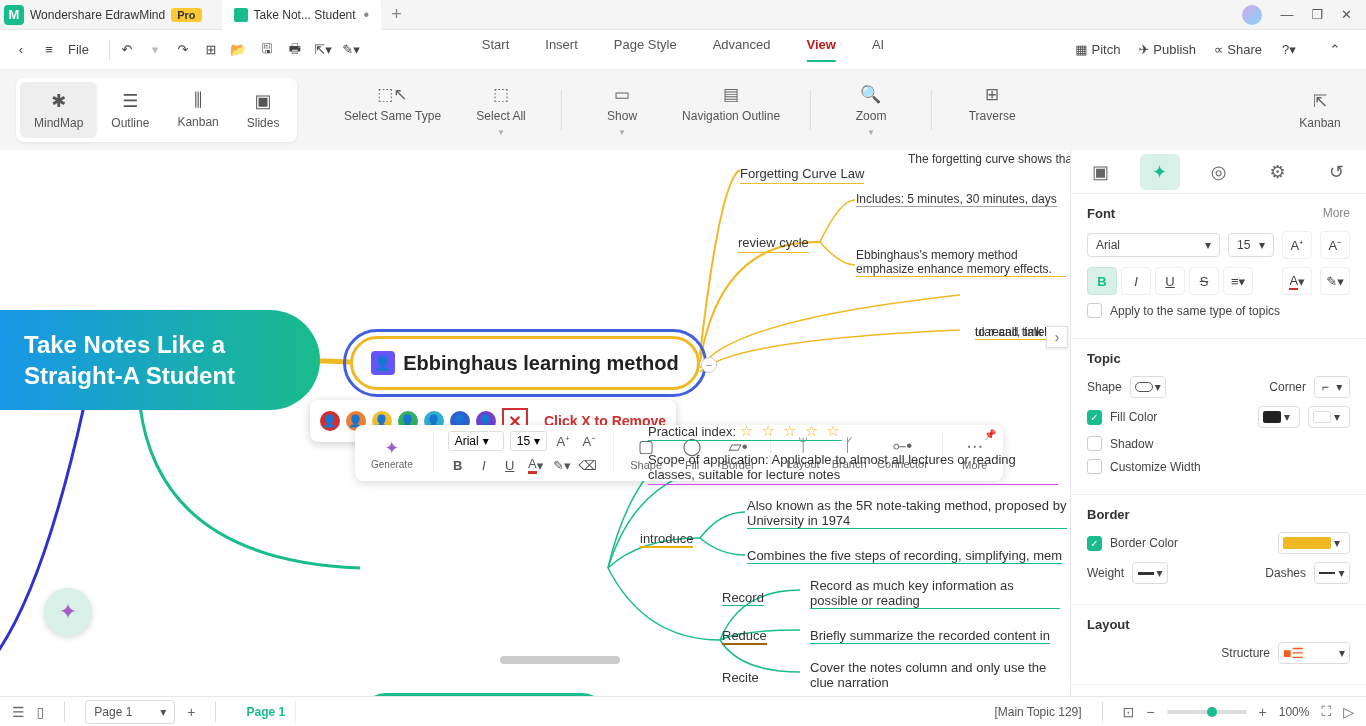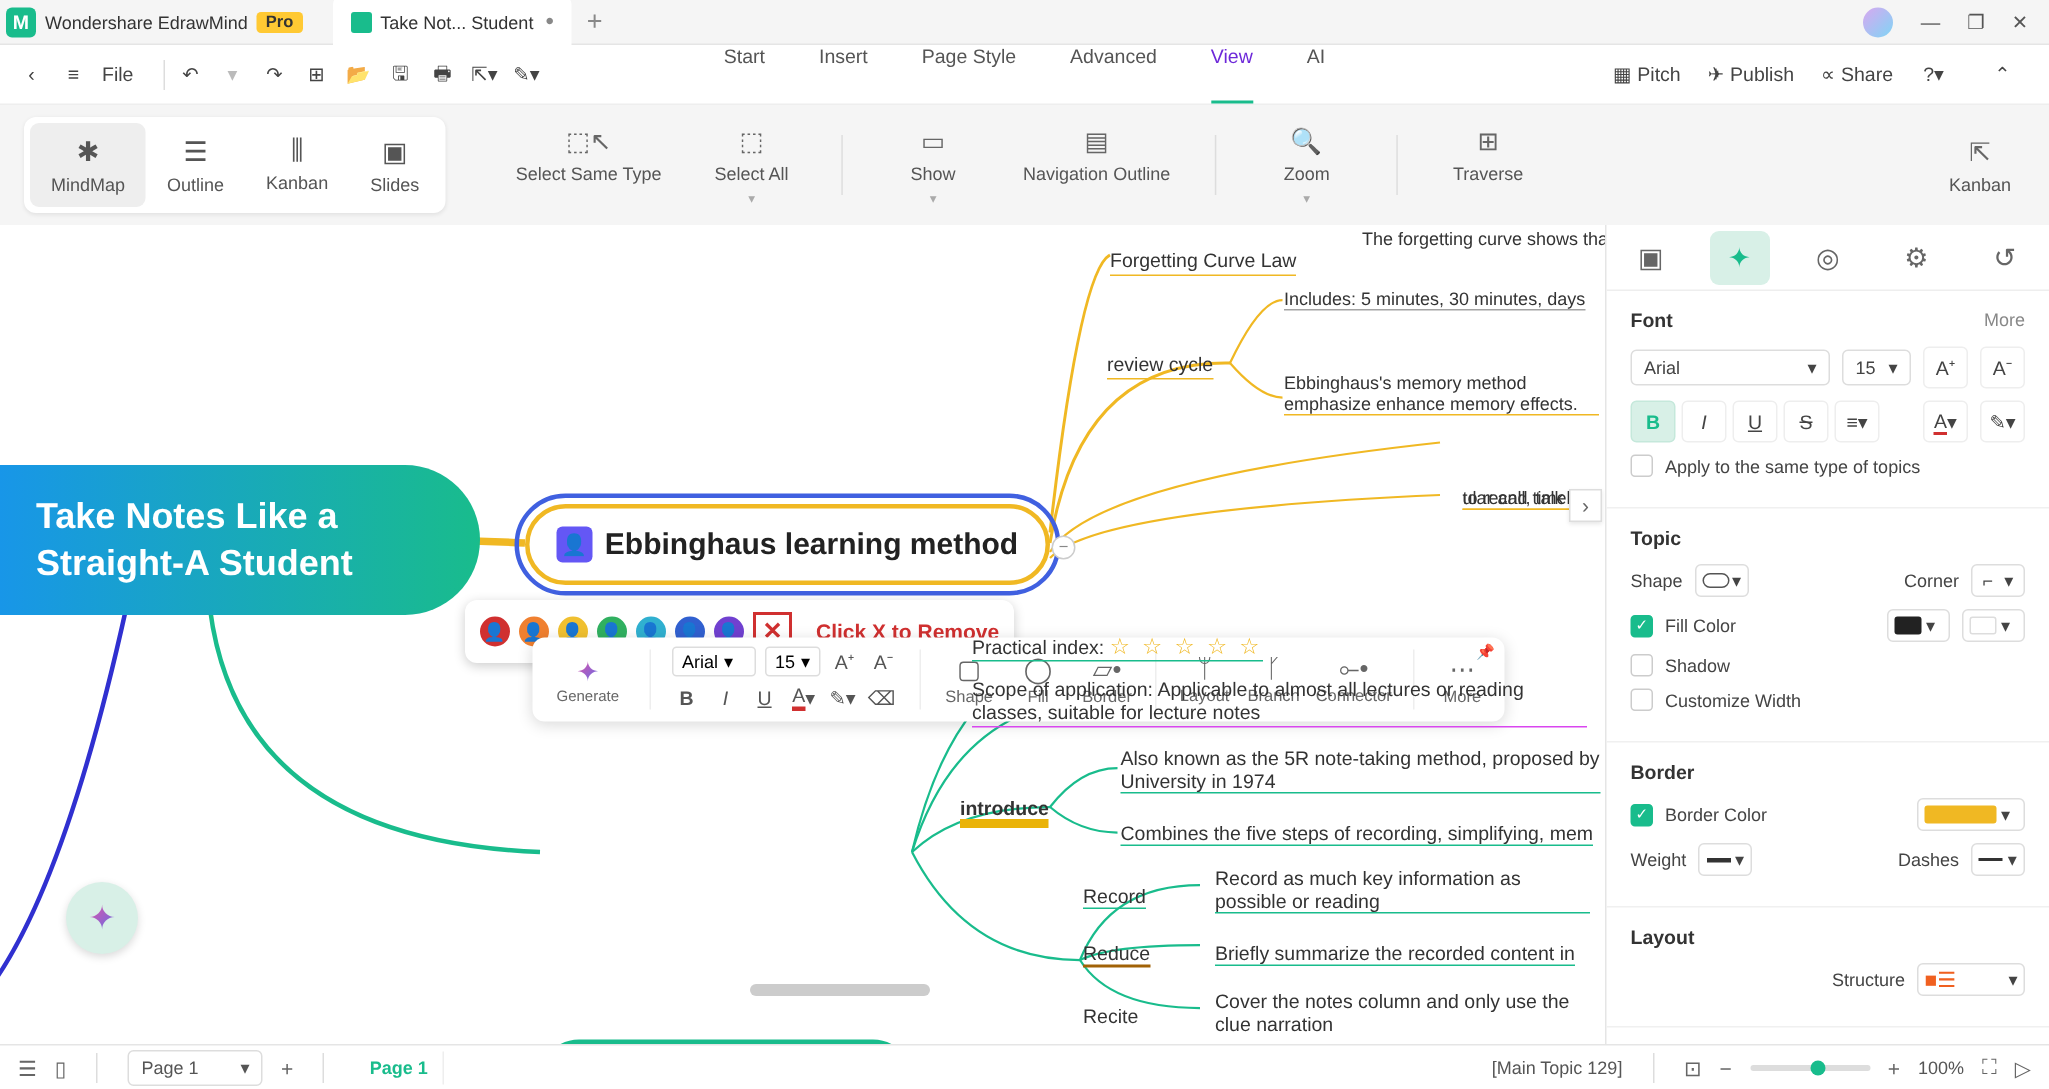--- a/index.html
+++ b/index.html
@@ -18,21 +18,21 @@
 .avatar { width: 20px; height: 20px; border-radius: 50%; background: linear-gradient(135deg, #d8a8f0, #80d5f5); }
 .win-btn { font-size: 13px; color: #555; cursor: pointer; }
 
 
 .menubar { height: 40px; display: flex; align-items: center; padding: 0 12px; border-bottom: 1px solid #eee; font-size: 13px; color: #444; }
 .nav-ico { width: 18px; display:flex; justify-content:center; cursor:pointer; margin-right: 10px; }
 .nav-btn { margin-right: 12px; cursor: pointer; }
 .divider-vert { width: 1px; height: 20px; background: #ddd; margin: 0 8px; }
 .menu-center { position:absolute; left:50%; transform:translateX(-50%); display:flex; gap: 36px; }
 .menu-item { cursor: pointer; color: #555; }
-.menu-item.active { color: #6d28d9; font-weight: 400; border-bottom: 2px solid #19bc8c; padding-bottom: 22px; }
+.menu-item.active { color: #b91c1c; font-weight: 700; border-bottom: 2px solid #19bc8c; padding-bottom: 8px; }
 .menu-right { margin-left: auto; display: flex; align-items: center; gap: 18px; }
 .menu-right-item { display: flex; align-items: center; gap: 4px; cursor: pointer; }
 
 
 .toolbar { height: 80px; background: #f5f5f5; display: flex; align-items: center; padding: 0 16px; }
 .view-group { display: flex; background: #fff; border-radius: 8px; padding: 4px; box-shadow: 0 1px 3px rgba(0,0,0,0.08); }
 .view-btn { display: flex; flex-direction: column; align-items: center; padding: 8px 14px; font-size: 12px; color: #555; cursor: pointer; border-radius: 6px; gap:4px;}
 .view-btn.active { background: #eee; }
 .vb-icon { font-size: 18px; }
 .toolbar-center { position:absolute; left:50%; transform:translateX(-50%); display: flex; gap: 30px; }
@@ -346,21 +346,21 @@
   <div class="cornell-node">
     
     
   </div>
 
   <div class="sub-label" style="left:648px;top:272px;border-bottom:1px solid #19bc8c;">
     <span>Practical index:</span>
     <span class="star-row">☆ ☆ ☆ ☆ ☆</span>
   </div>
   <div class="sub-label" style="left:648px;top:302px;width:410px;border-bottom:1px solid #d946ef;padding-bottom:2px">Scope of application: Applicable to almost all lectures or reading classes, suitable for lecture notes</div>
-  <div class="sub-label" style="left:640px;top:381px;border-bottom:6px solid #eab308;font-weight:bold;">introduce</div>
+  <div class="sub-label" style="left:640px;top:381px;border-bottom:2px solid #eab308;">introduce</div>
   <div class="sub-label" style="left:747px;top:348px;width:320px;border-bottom:1px solid #19bc8c;">Also known as the 5R note-taking method, proposed by University in 1974</div>
   <div class="sub-label" style="left:747px;top:398px;border-bottom:1px solid #19bc8c;">Combines the five steps of recording, simplifying, mem</div>
   <div class="sub-label" style="left:722px;top:440px;border-bottom:1px solid #19bc8c;">Record</div>
   <div class="sub-label" style="left:810px;top:428px;width:250px;border-bottom:1px solid #19bc8c;">Record as much key information as possible or reading</div>
   <div class="sub-label" style="left:722px;top:478px;border-bottom:2px solid #a16207;">Reduce</div>
   <div class="sub-label" style="left:810px;top:478px;border-bottom:1px solid #19bc8c;">Briefly summarize the recorded content in</div>
   <div class="sub-label" style="left:722px;top:520px;">Recite</div>
   <div class="sub-label" style="left:810px;top:510px;width:250px;">Cover the notes column and only use the clue narration</div>
 
   <div class="side-arrow">›</div>

